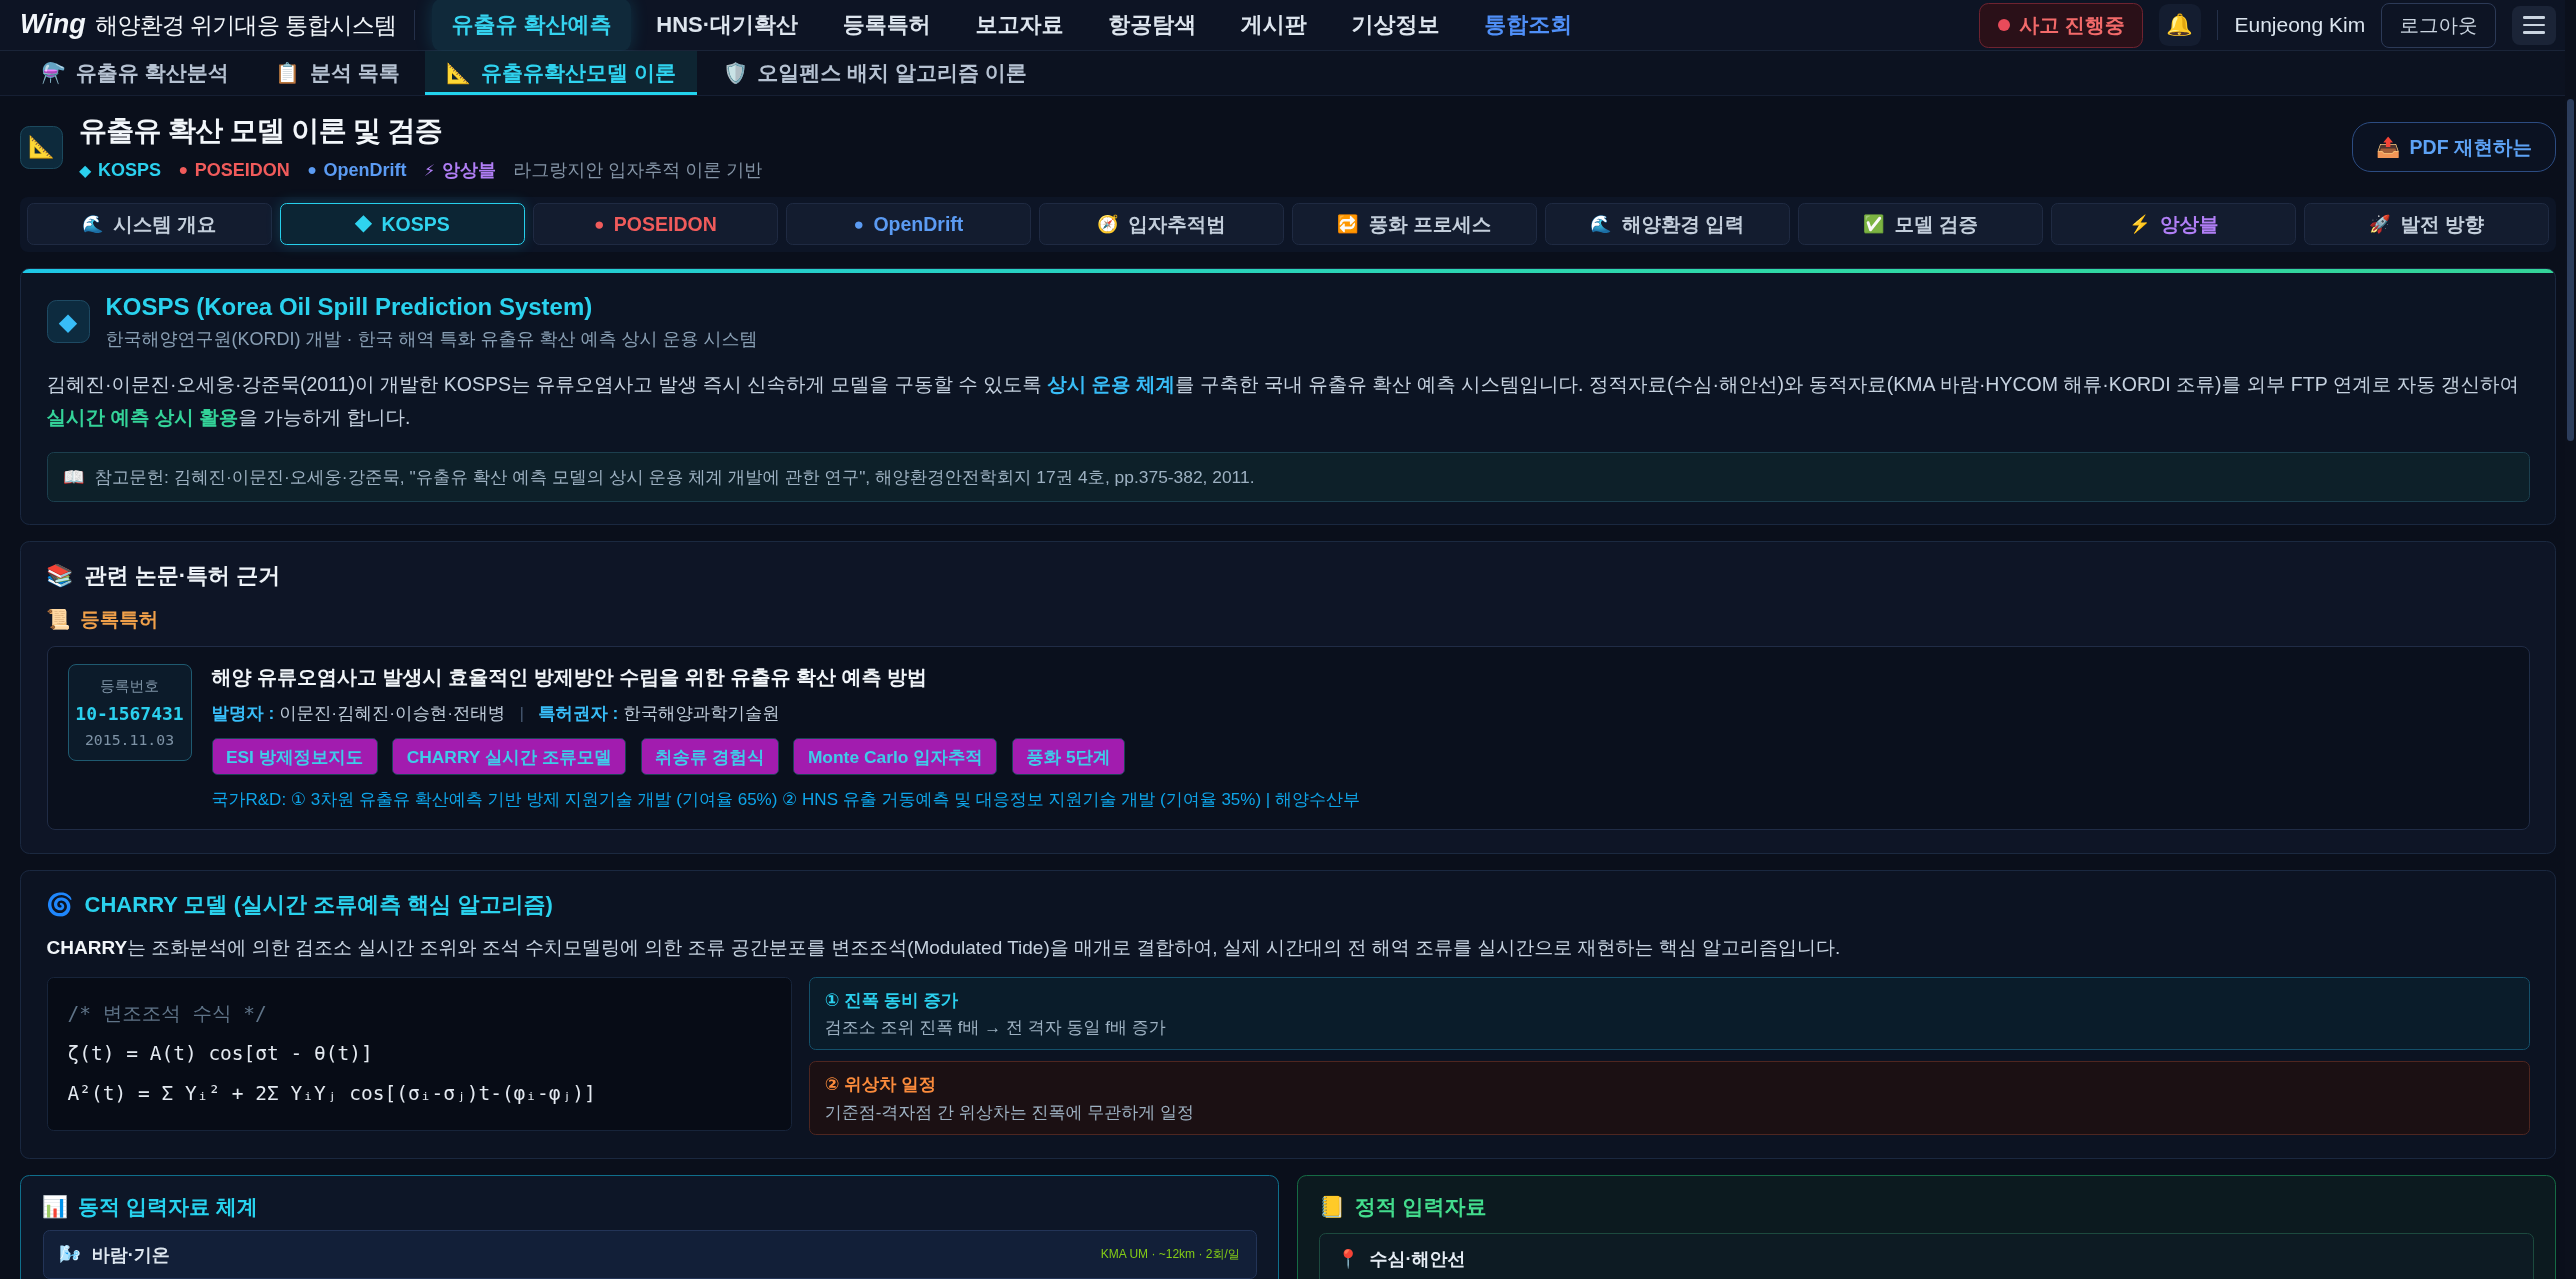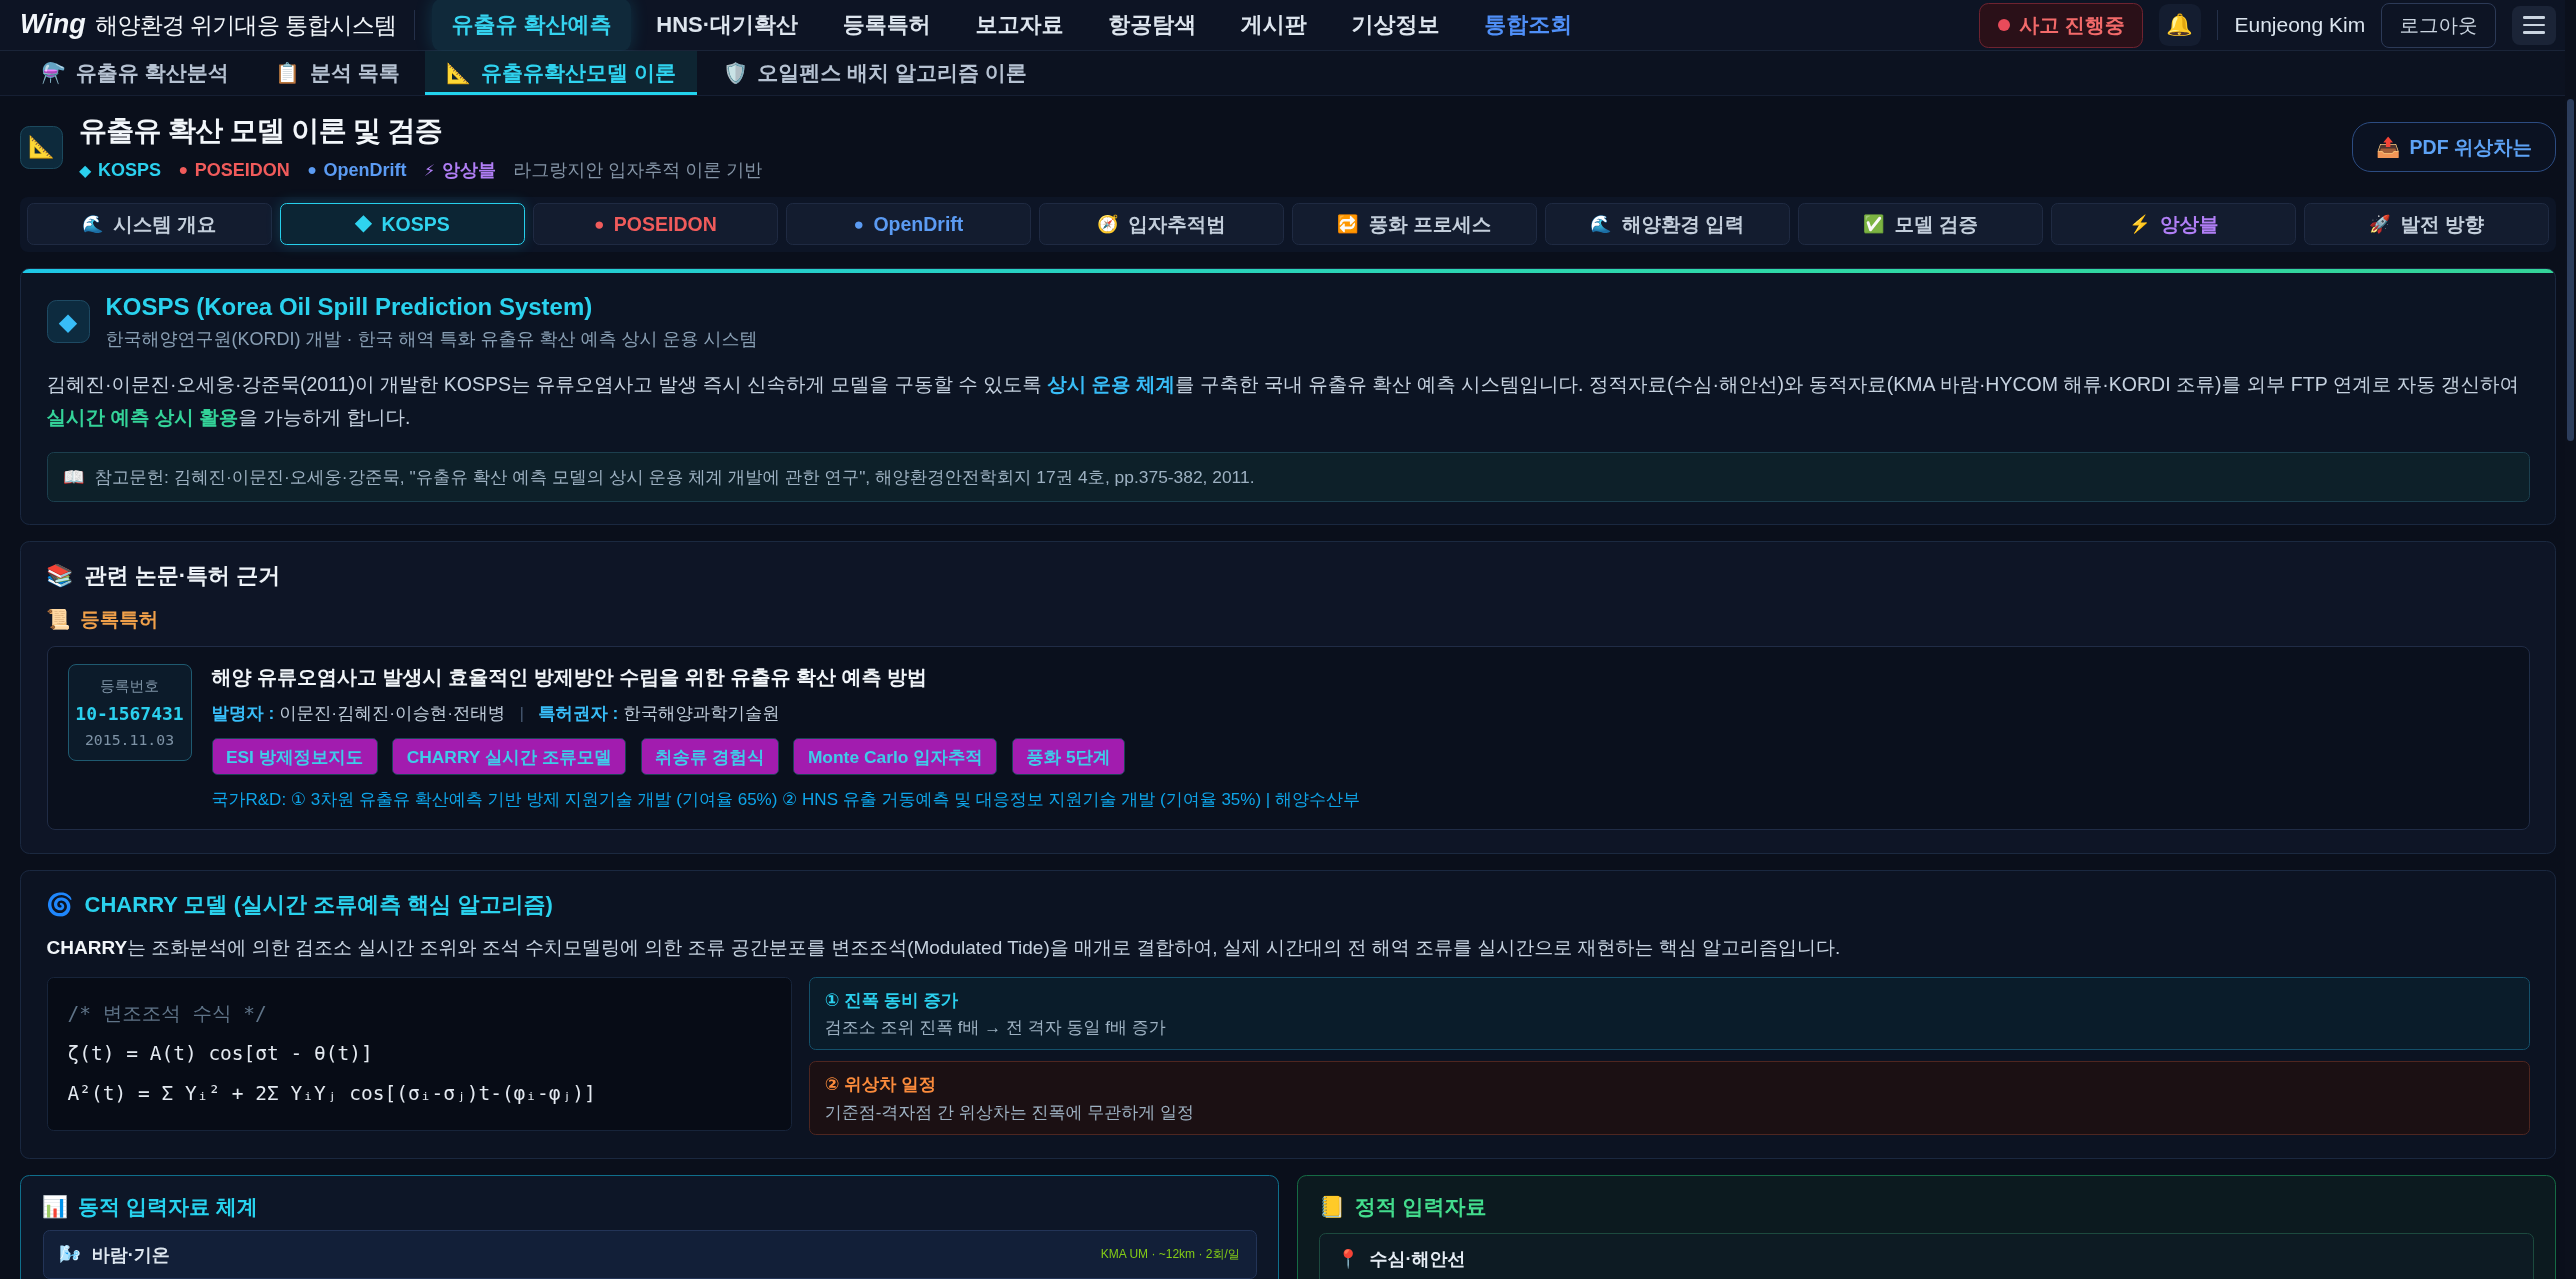--- a/index.html
+++ b/index.html
@@ -229,21 +229,21 @@
         </span>
         <span class="bdg purple">
           <span class="bi">⚡</span>
           <span>앙상블</span>
         </span>
         <span class="bdg-note">라그랑지안 입자추적 이론 기반</span>
       </div>
     </div>
     <button class="pdf-btn">
       <span>📤</span>
-      <span>PDF 위상차는</span>
+      <span>PDF 재현하는</span>
     </button>
   </div>
 
   <div class="tabstrip">
     <button class="tab">
       <span class="ti">🌊</span>
       <span>시스템 개요</span>
     </button>
     <button class="tab active">
       <span class="ti">◆</span>

